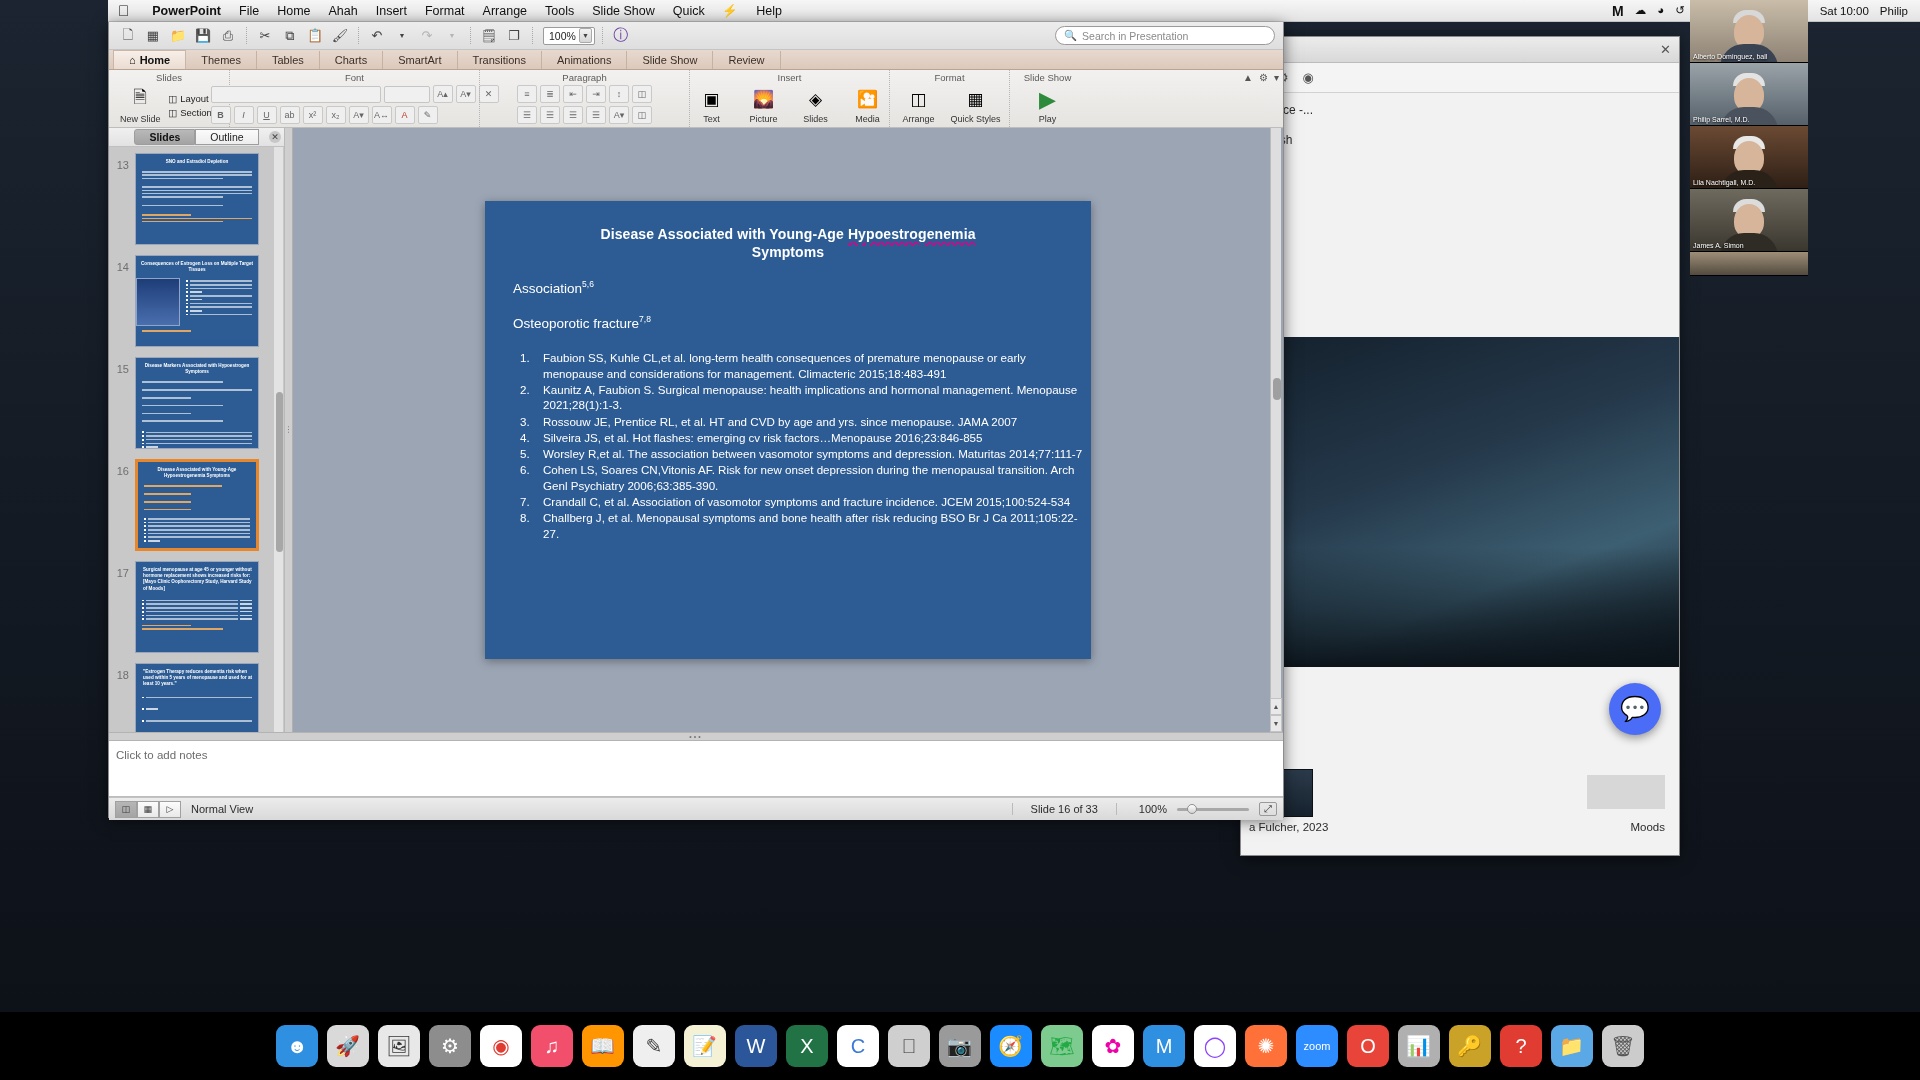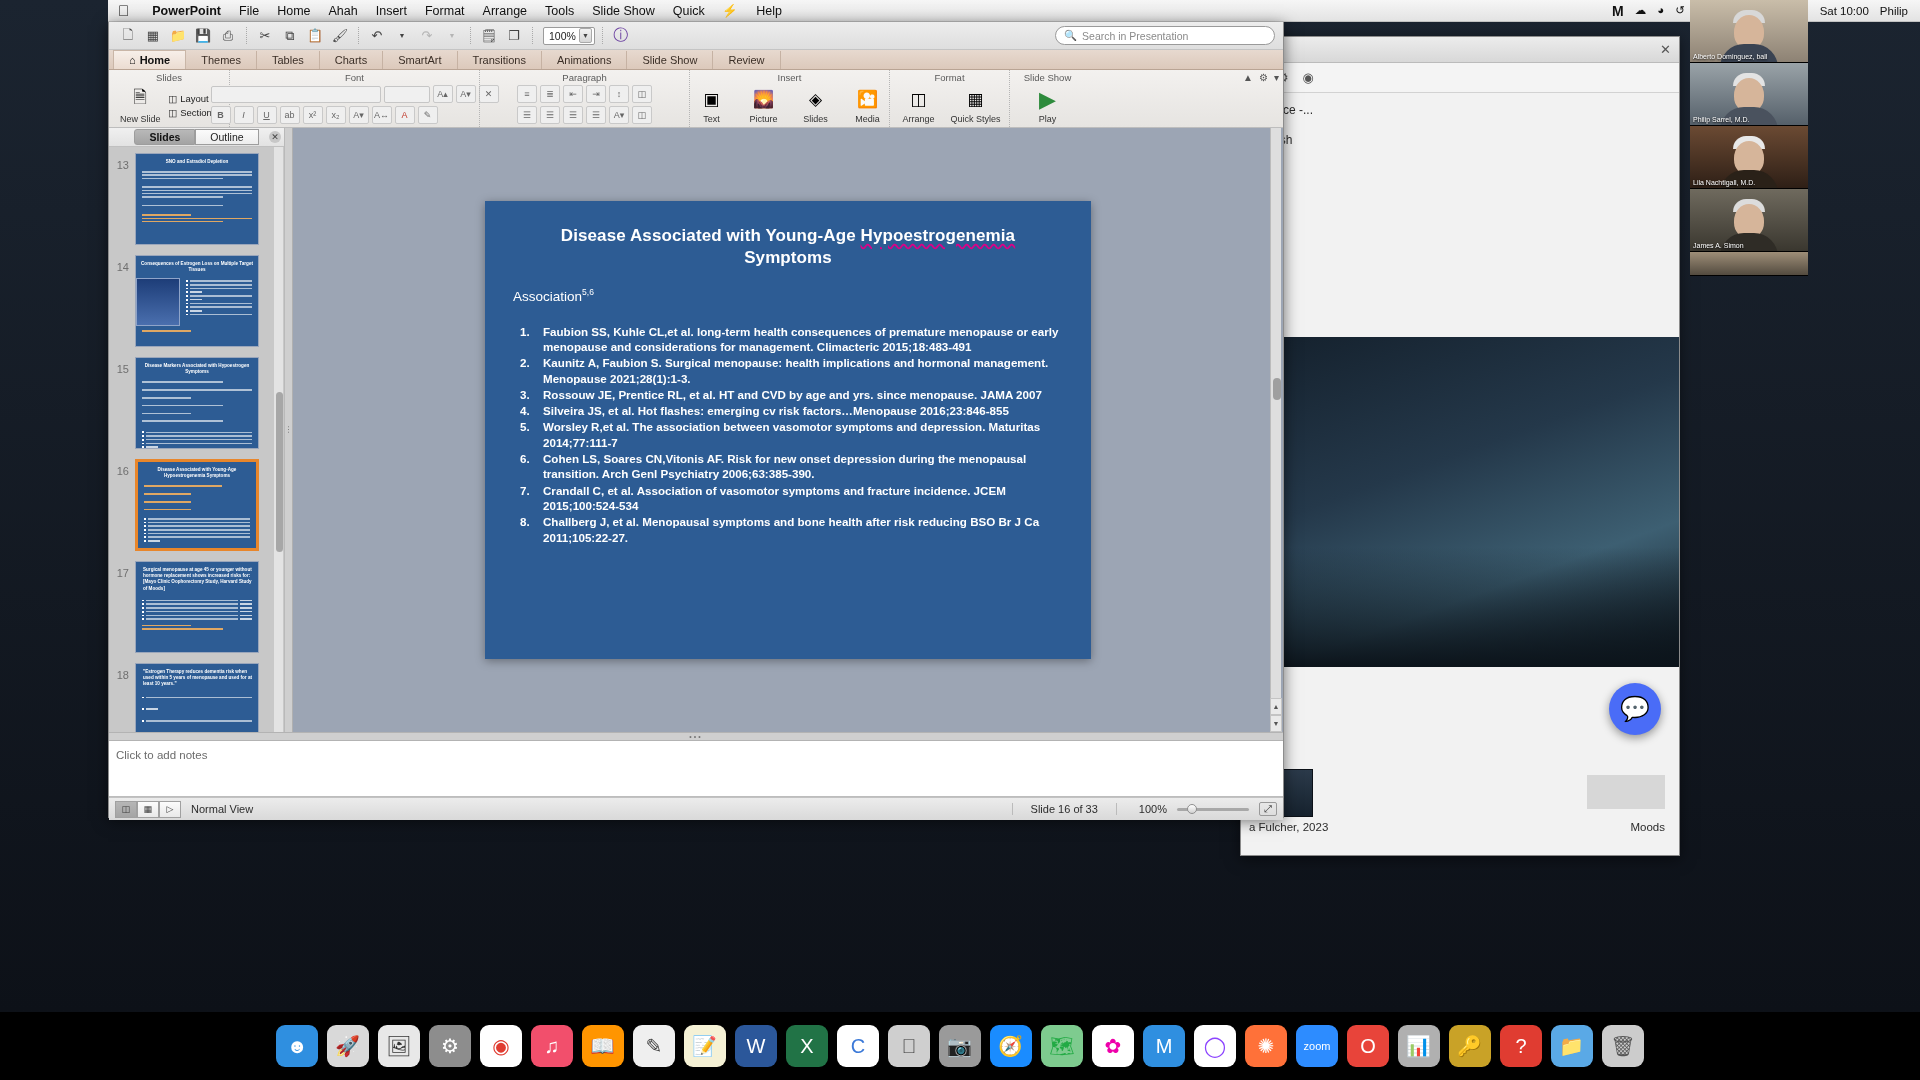--- a/index.html
+++ b/index.html
@@ -133,27 +133,27 @@
   .splitter { width:8px; background:#cfcfcf; border-right:1px solid #b0b0b0;
               display:flex; align-items:center; justify-content:center; }
   .splitter .dots { font-size:8px; color:#777; line-height:.8; letter-spacing:0; }
 
   
   .canvaswrap { flex:1; position:relative; background:#9ca5b4;
                 display:flex; align-items:center; justify-content:center; }
   .slide { width:606px; height:458px; background:#2d5c94;
            box-shadow:0 2px 9px rgba(0,0,0,.35); position:relative;
            color:#fff; padding:18px 8px 0 28px; }
-  .slide h1 { font-size:17px; font-weight:bold; text-align:center; line-height:1.3;
+  .slide h1 { font-size:14px; font-weight:bold; text-align:center; line-height:1.3;
               margin:6px 20px 12px 0; letter-spacing:.1px; }
   .sq { text-decoration:underline; text-decoration-color:#d08; text-decoration-style:wavy;
         text-underline-offset:2px; }
   .sline { font-size:13.5px; margin-top:18px; }
   .sline sup { font-size:8.5px; }
-  ol.refs { margin:20px 0 0 20px; padding:0; font-size:11.6px; line-height:1.32;font-weight:bold; }
+  ol.refs { margin:20px 0 0 20px; padding:0; font-size:11.6px; line-height:1.32; }
   ol.refs li { margin-bottom:1px; padding-left:10px; }
 
   .vscroll { position:absolute; right:2px; top:0; width:11px; height:100%;
              background:#dedede; border-left:1px solid #bbb; }
   .vsthumb { position:absolute; right:2px; width:8px; height:22px; background:#9f9f9f;
              border-radius:4px; top:250px; }
   .vsbtns { position:absolute; right:1px; bottom:0; width:12px; height:34px;
             display:flex; flex-direction:column; }
   .vsbtns div { flex:1; display:flex; align-items:center; justify-content:center;
                 font-size:7px; color:#555; background:#e9e9e9; border:1px solid #c3c3c3; }
@@ -723,20 +723,21 @@
 
       <div class="splitter">
         <span class="dots">⋮</span>
       </div>
 
       <div class="canvaswrap">
         <div class="slide">
           <h1><span>Disease Associated with Young-Age </span><span class="sq">Hypoestrogenemia</span><br><span>Symptoms</span></h1>
 
           <div class="sline"><span>Association</span><sup>5,6</sup></div>
+          <div class="sline"><span>Osteoporotic fracture</span><sup>7,8</sup></div>
 
           <ol class="refs">
             <li>Faubion SS, Kuhle CL,et al. long-term health consequences of premature menopause or early menopause and considerations for management. Climacteric 2015;18:483-491</li>
             <li>Kaunitz A, Faubion S. Surgical menopause: health implications and hormonal management. Menopause 2021;28(1):1-3.</li>
             <li>Rossouw JE, Prentice RL, et al. HT and CVD by age and yrs. since menopause. JAMA 2007</li>
             <li>Silveira JS, et al. Hot flashes: emerging cv risk factors…Menopause 2016;23:846-855</li>
             <li>Worsley R,et al. The association between vasomotor symptoms and depression. Maturitas 2014;77:111-7</li>
             <li>Cohen LS, Soares CN,Vitonis AF. Risk for new onset depression during the menopausal transition. Arch Genl Psychiatry 2006;63:385-390.</li>
             <li>Crandall C, et al. Association of vasomotor symptoms and fracture incidence. JCEM 2015;100:524-534</li>
             <li>Challberg J, et al. Menopausal symptoms and bone health after risk reducing BSO Br J Ca 2011;105:22-27.</li>

